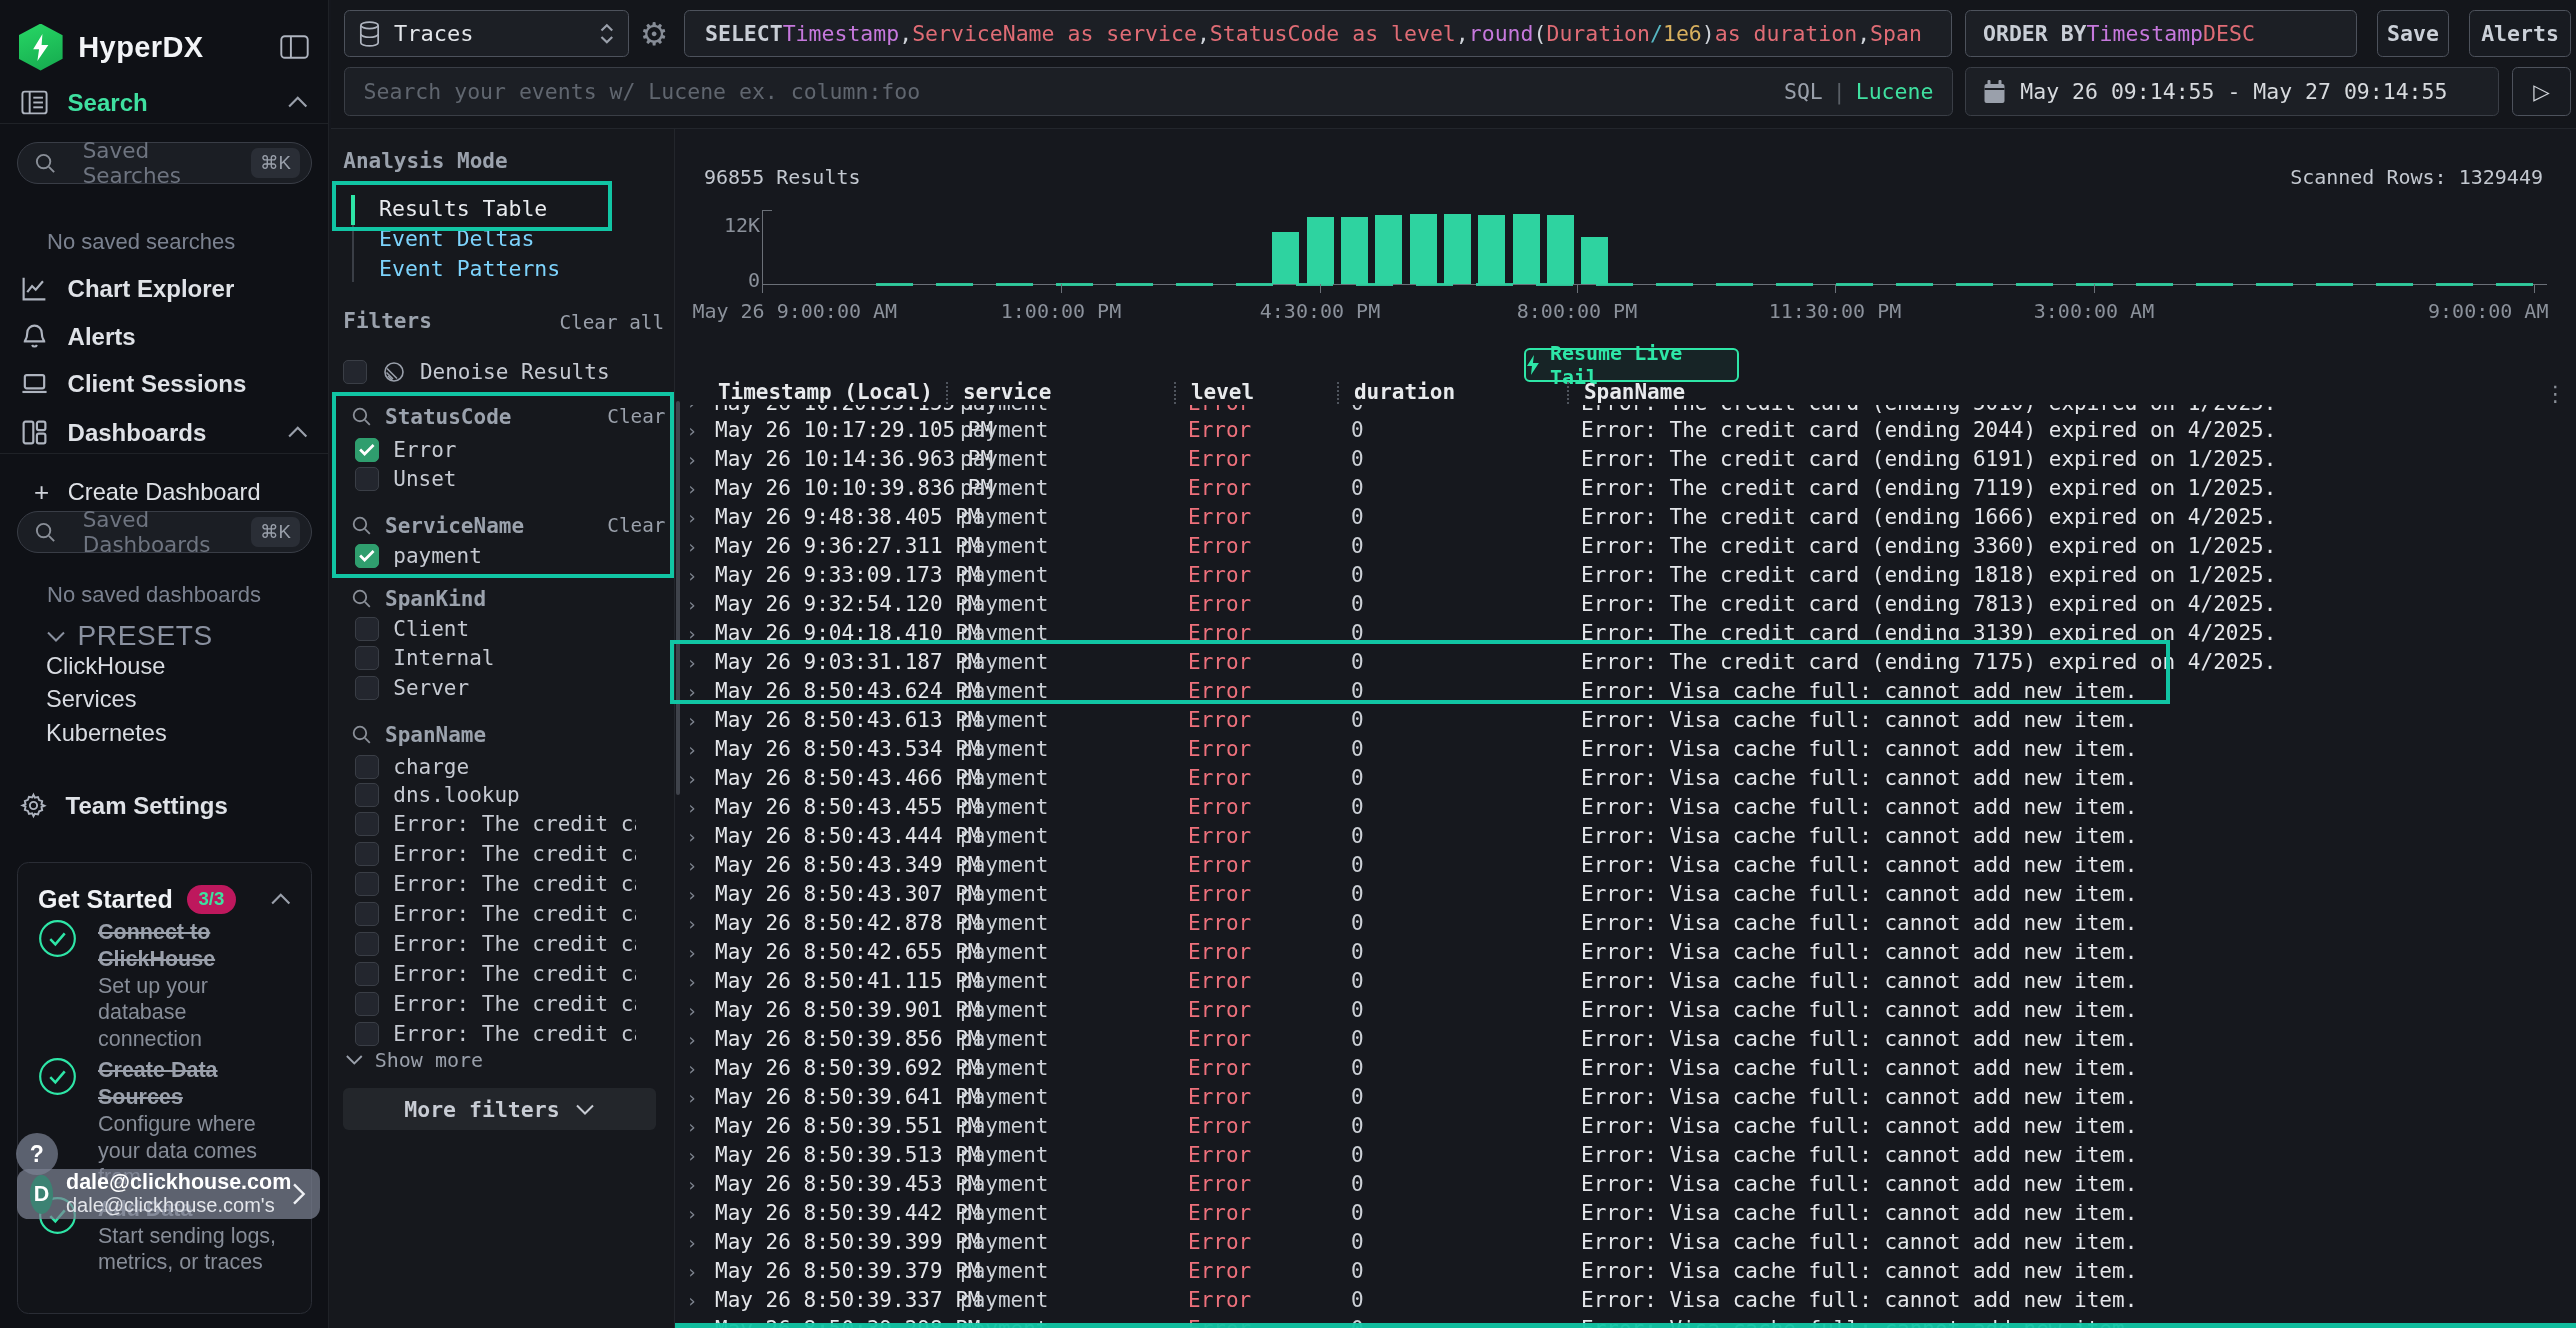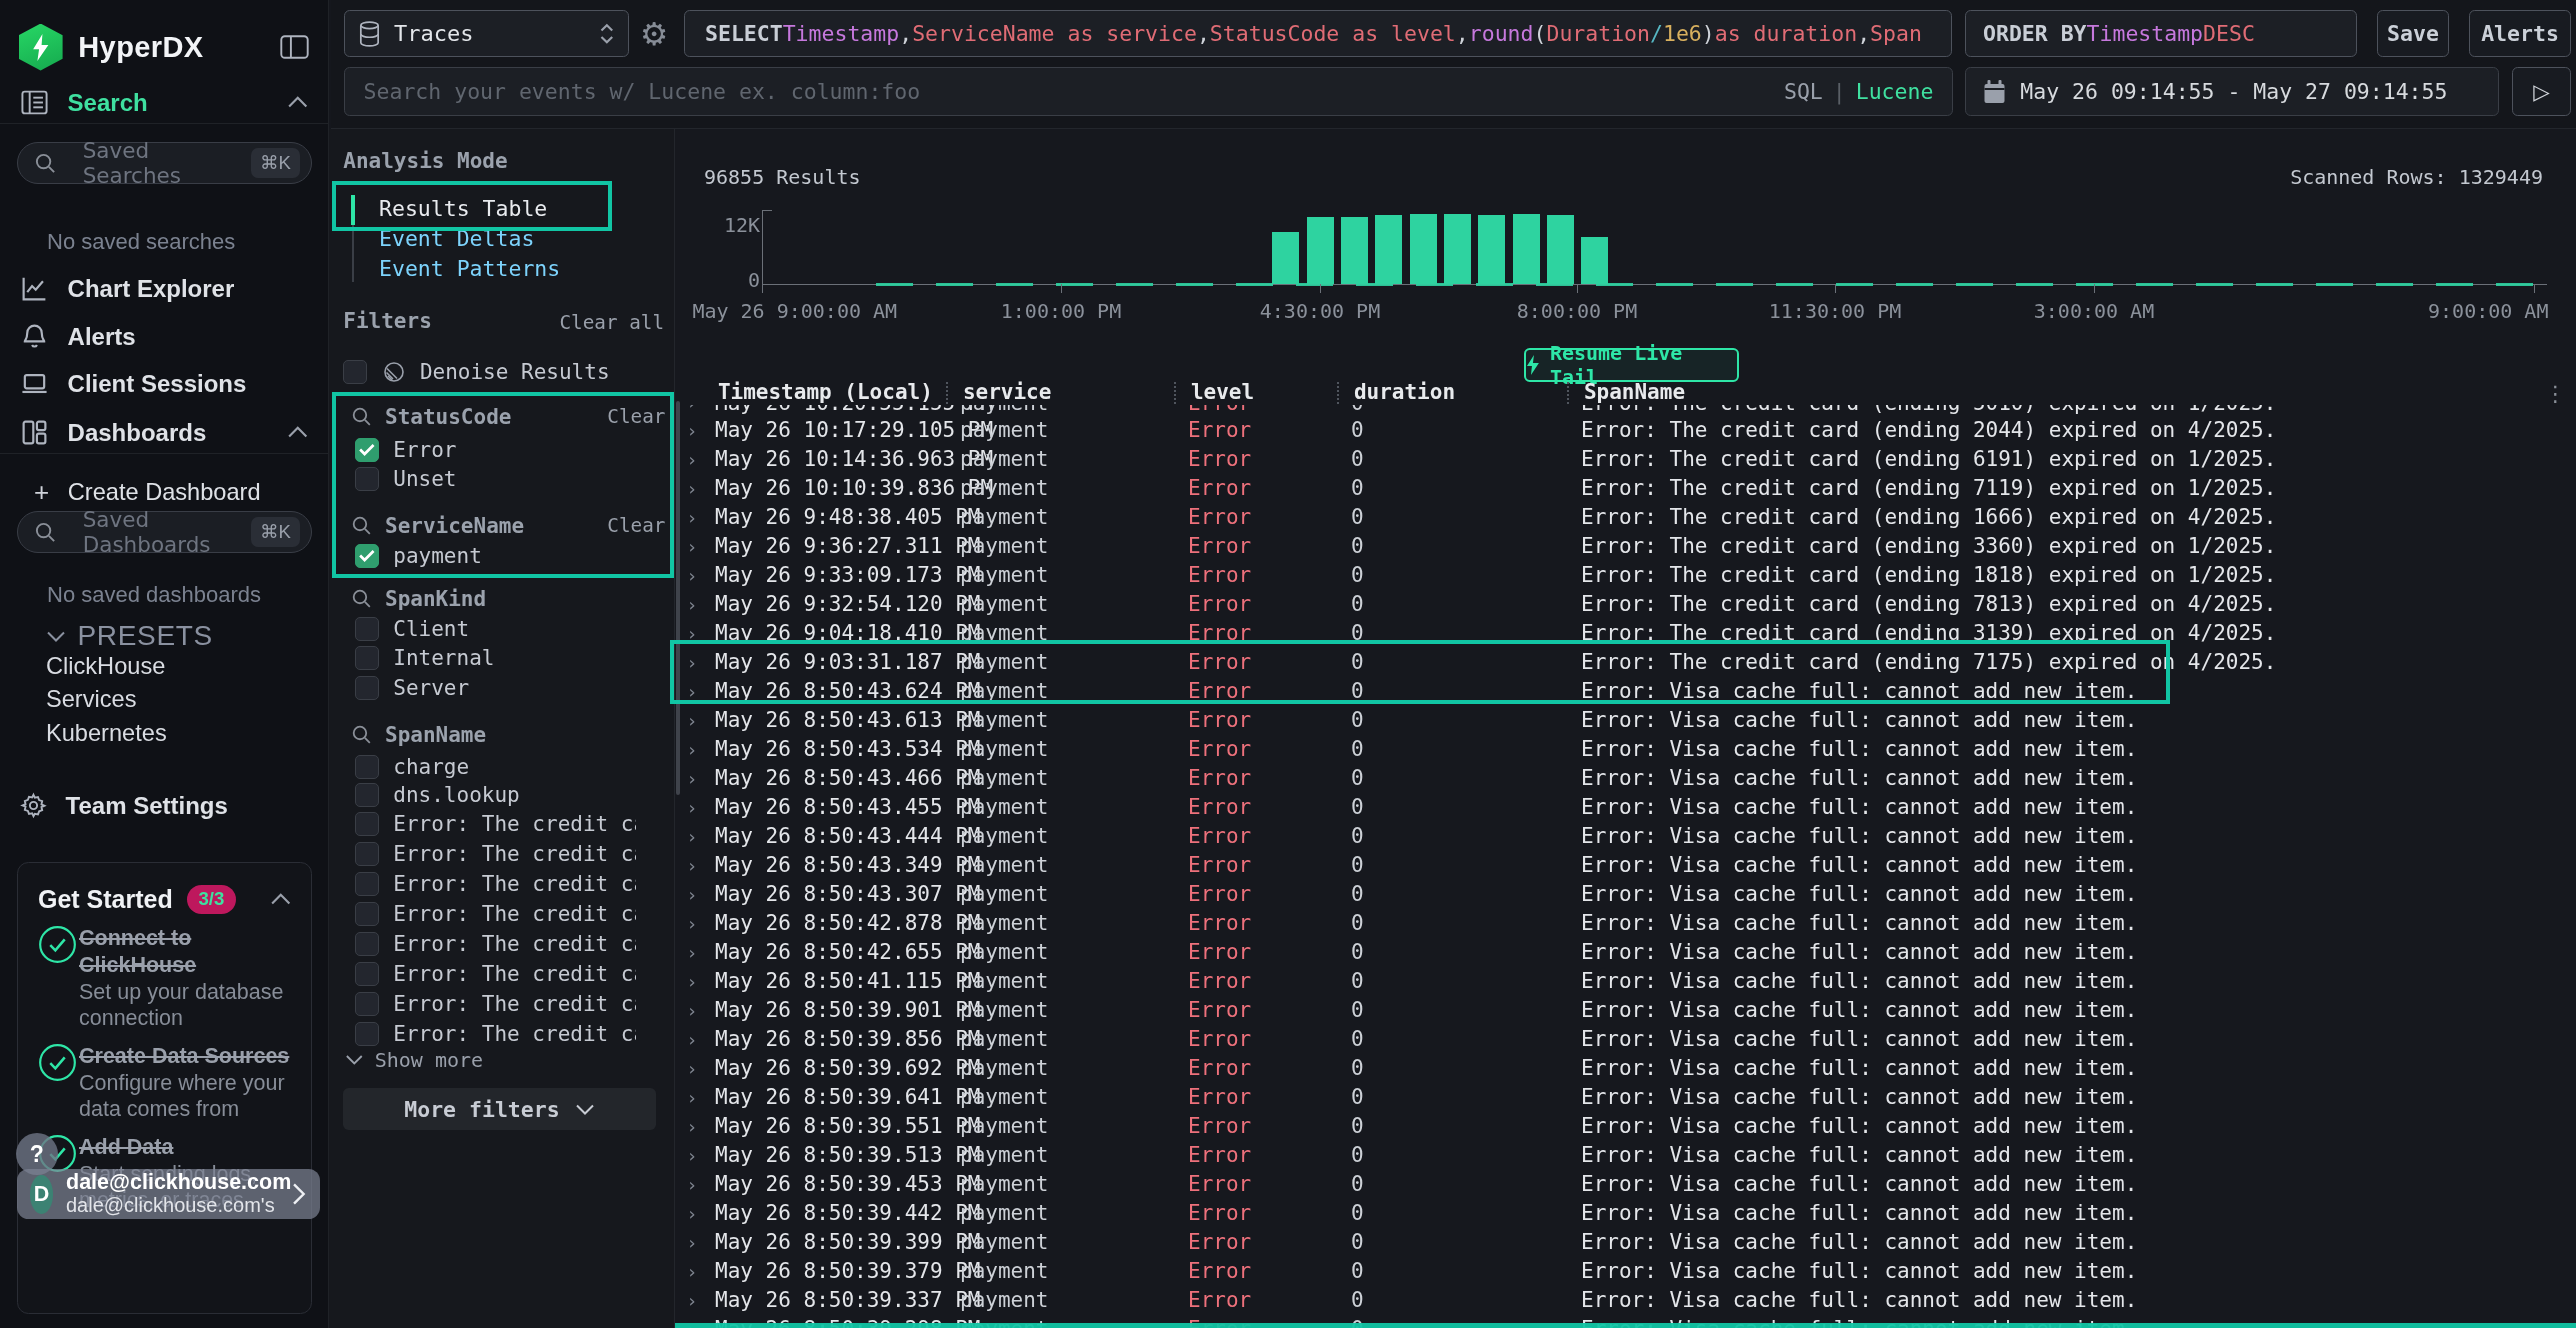--- a/index.html
+++ b/index.html
@@ -24,21 +24,21 @@
   .preset-head { position:absolute; left:46px; font-size:28px; color:#8a91a0; letter-spacing:0.7px; display:flex; align-items:center; gap:11.4px; }
   .preset-item { position:absolute; left:46px; font-size:23.6px; color:#d9dce2; }
   .create-dash { position:absolute; left:34px; display:flex; align-items:center; gap:18.6px; font-size:23.6px; color:#dfe2e7; }
   .create-dash .plus { color:#cfd3da; font-size:26px; }
 
   .gs-card { position:absolute; left:17px; top:862px; width:295px; height:452px; border:1.4px solid #2a2d35; border-radius:11.4px; background:#121419; padding:21.5px 20px; }
   .gs-title-row { display:flex; align-items:center; gap:14.3px; }
   .gs-title { font-size:25px; font-weight:bold; color:#f0f2f5; }
   .gs-badge { background:#be185d; color:#3fe0a0; font-weight:bold; font-size:18.6px; border-radius:715px; padding:3.6px 11.4px; }
   .gs-chevron { margin-left:auto; color:#9aa0ab; }
-  .gs-step { display:flex; margin-top:11px; gap:2px; }
+  .gs-step { display:flex; margin-top:5px; gap:21px; }
   .gs-check { flex:0 0 39px; }
   .gs-step-title { font-size:21.5px; font-weight:bold; color:#9aa0ab; text-decoration:line-through; text-decoration-thickness:2.1px; line-height:27px; }
   .gs-step-desc { font-size:21.5px; color:#878d98; line-height:26.5px; }
   .help-circle { position:absolute; left:15.7px; top:1133px; width:42px; height:42px; border-radius:50%; background:rgba(110,116,132,.8); color:#fff; font-size:23px; font-weight:bold; display:flex; align-items:center; justify-content:center; z-index:4; }
   .user-chip { position:absolute; left:17px; top:1169px; width:303px; height:50px; background:rgba(125,131,148,.7); border-radius:11.4px; display:flex; align-items:center; padding:0 13px; z-index:4; }
   .avatar { width:39px; height:39px; border-radius:50%; background:#3c8273; color:#fff; font-weight:bold; font-size:21.5px; display:flex; align-items:center; justify-content:center; }
   .chip-text { margin-left:13px; line-height:23px; }
   .chip-email { font-size:21.5px; font-weight:bold; color:#fff; }
   .chip-sub { font-size:20px; color:#e3e5ea; }
   .chip-arrow { margin-left:auto; color:#eef0f4; }

